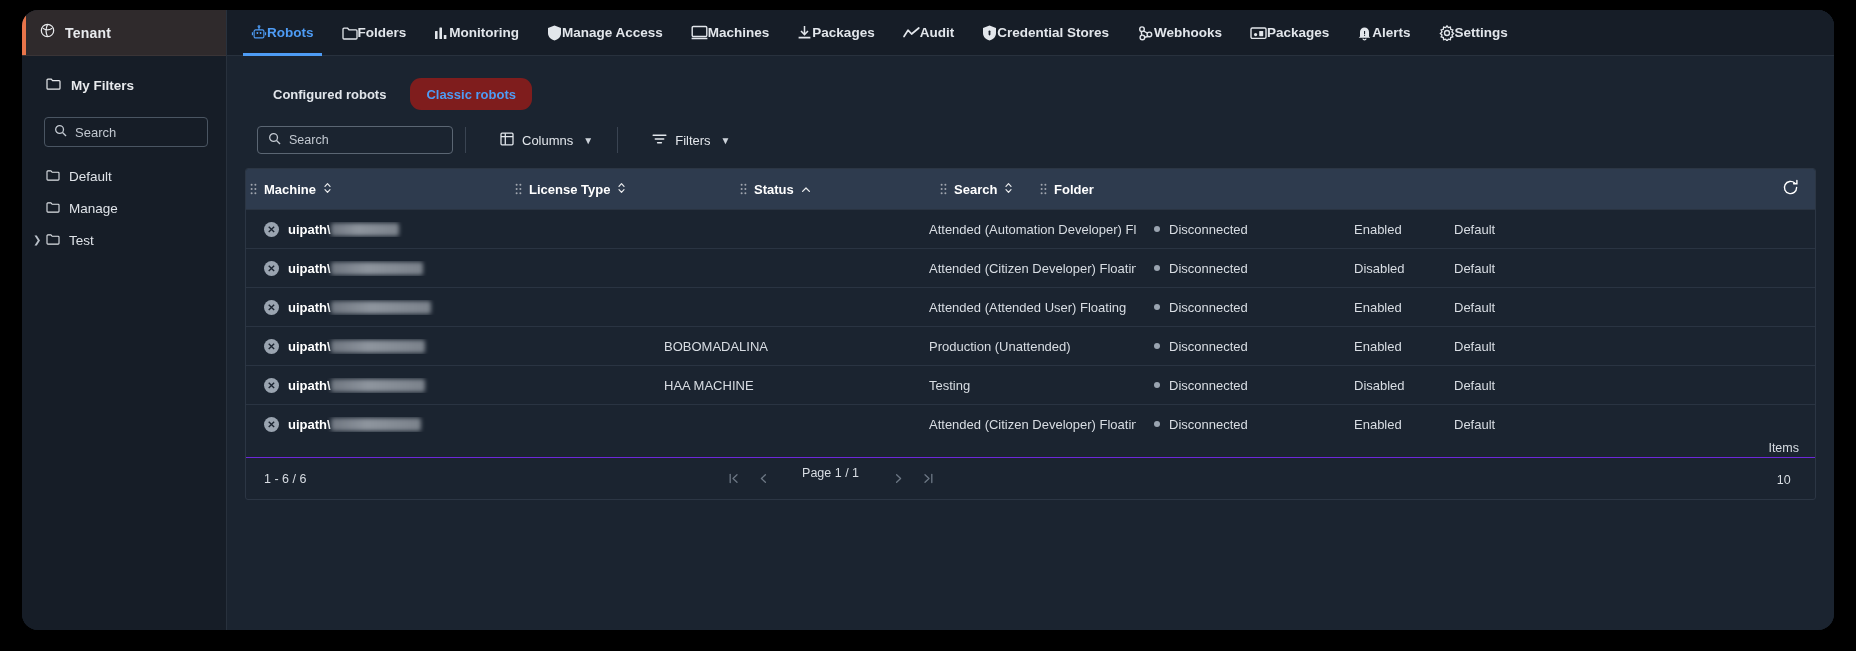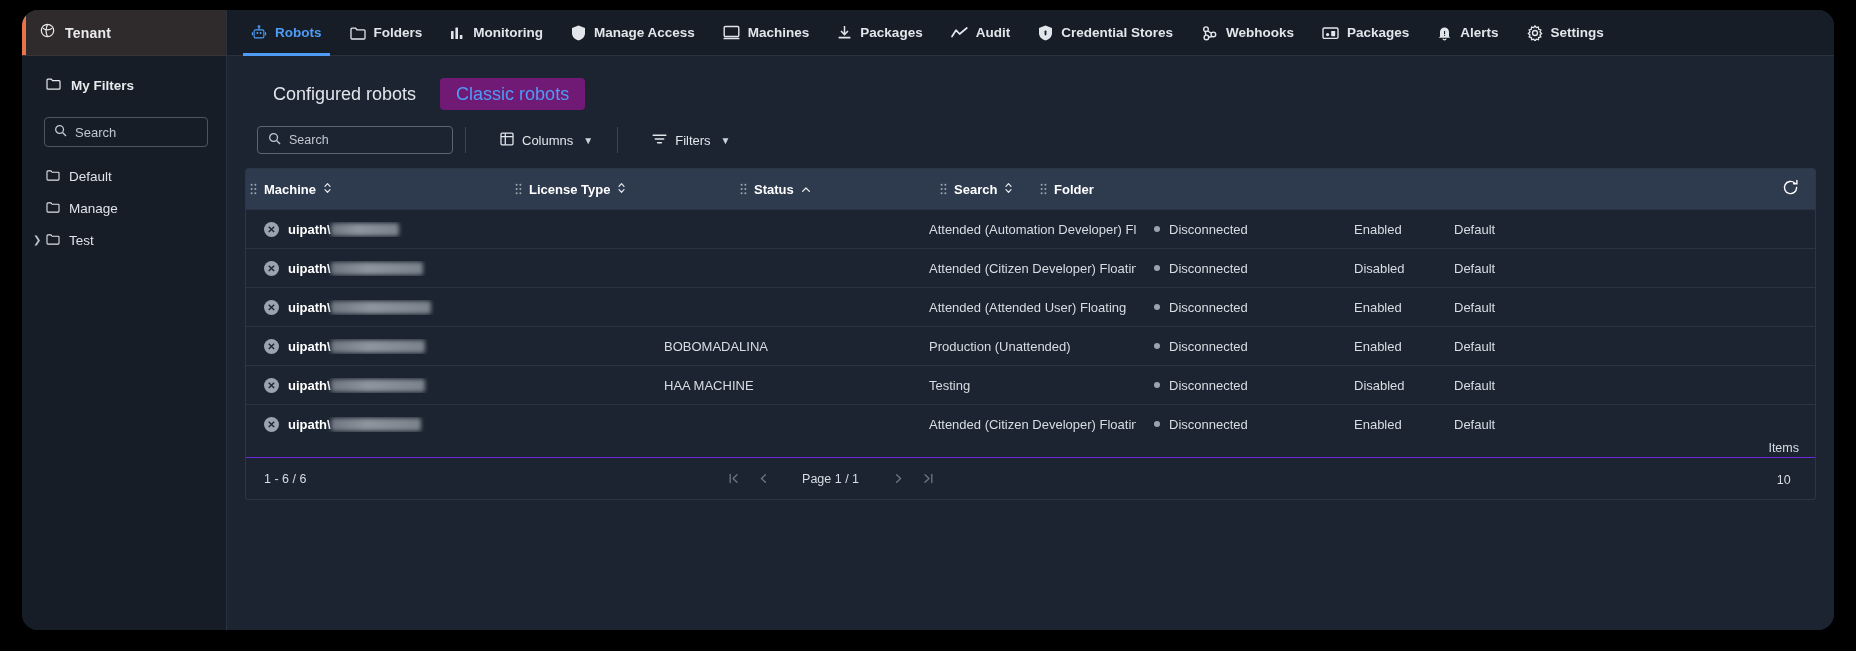--- a/index.html
+++ b/index.html
@@ -118,21 +118,20 @@
     align-items: center;
     padding-left: 10px;
     gap: 0px;
     border-bottom: 1px solid #28313d;
     flex-shrink: 0;
   }
   .navtab {
     height: 46px;
     display: flex;
     align-items: center;
-    gap: 8px;
     padding: 0 14px;
     color: #e2e6eb;
     font-size: 13.5px;
     font-weight: bold;
     position: relative;
     white-space: nowrap;
   }
   .navtab.active { color: #4e9cf5; }
   .navtab.active::after {
     content: "";
@@ -156,27 +155,28 @@
     align-items: center;
     gap: 8px;
     padding: 22px 0 16px 12px;
   }
   .subtab {
     height: 32px;
     padding: 0 16px;
     display: flex;
     align-items: center;
     border-radius: 4px;
-    font-size: 18px;
-    font-weight: normal;
+    font-size: 13px;
+    font-weight: bold;
     color: #e2e6eb;
   }
   .subtab.active {
-    background: #701a75;
+    background: #7f1d1d;
     color: #4e9cf5;
+    border-radius: 11px;
   }
 
   .toolbar {
     display: flex;
     align-items: center;
     padding-left: 12px;
     gap: 0;
     margin-bottom: 14px;
   }
   .tb-search {
@@ -306,21 +306,20 @@
     border-top: 1px solid #6d28d9;
     color: #d8dde3;
     font-size: 12.5px;
     padding: 8px 16px;
     margin-top: 14px;
   }
   .count { padding-left: 2px; }
   .pager {
     margin: 0 auto;
     display: flex;
-    align-items: center;
     gap: 4px;
   }
   .pgbtn {
     width: 26px; height: 26px;
     display: flex; align-items: center; justify-content: center;
     color: #cdd3da;
     font-size: 12px;
   }
   .pgbtn.dim { color: #6d7885; }
   .pagelabel { padding: 0 22px; font-size: 12.5px; }

